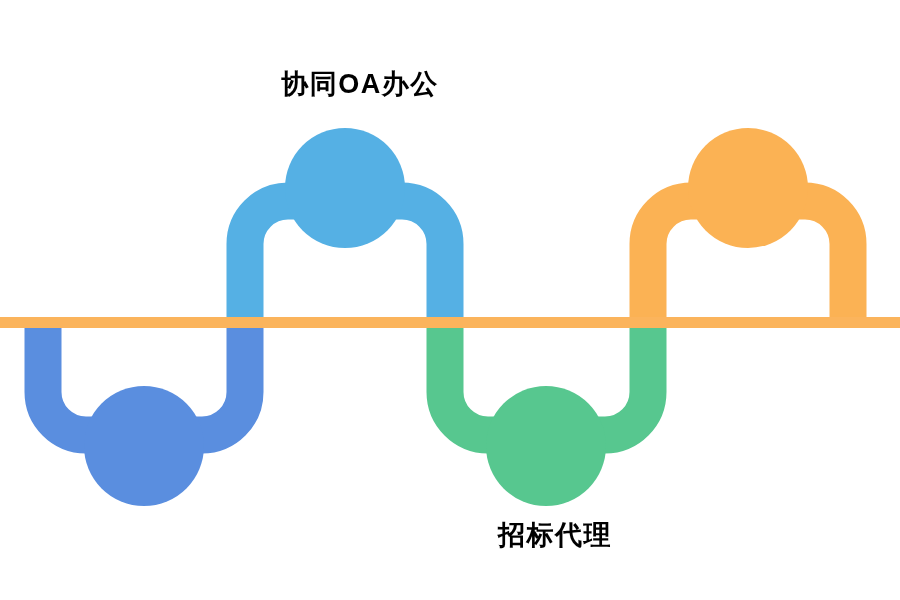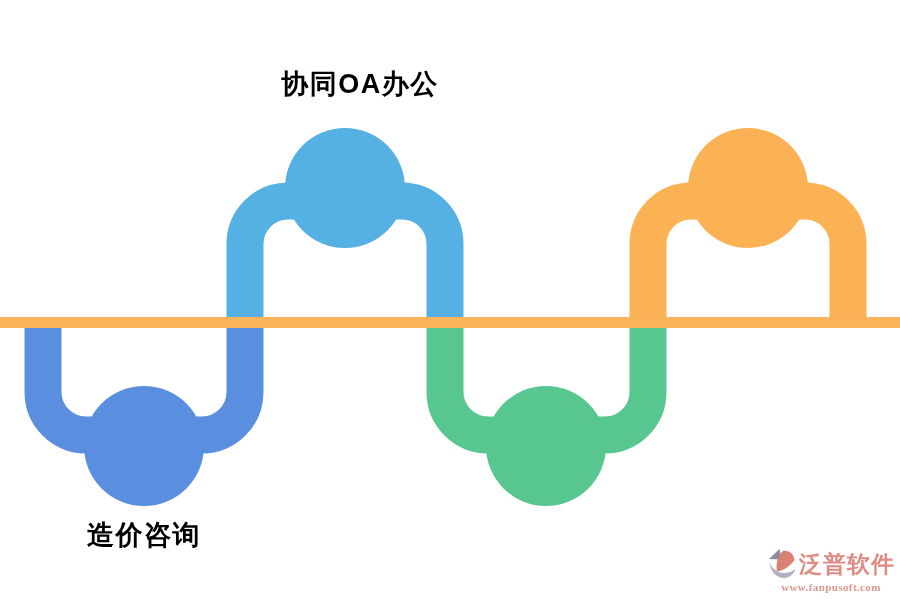--- a/index.html
+++ b/index.html
@@ -45,30 +45,17 @@
 
     <path class="seg" d="M648 322 L648 244 A43 43 0 0 1 691 201 L805 201 A43 43 0 0 1 848 244 L848 322" stroke="#FBB254"></path>
     <circle cx="748" cy="188" r="60" fill="#FBB254"></circle>
 
     <rect x="0" y="317" width="900" height="11" fill="#FBB45C"></rect>
   </svg>
 
   <div class="label" style="left:360px;top:66px;">协同OA办公</div>
 
 
-  <div class="label" style="left:144px;top:517px;">造价咨询</div>
 
+  <div class="label" style="left:555px;top:517px;">招标代理</div>
 
-  <div class="logo">
-    <div class="logo-row">
-      <span style="display:inline-block;width:30px;height:34px;">
-        <svg width="30" height="34" viewBox="0 0 30 34">
-          <path d="M2 12 L12.5 2 L14.5 12.5 Z" fill="#8b8b9e"></path>
-          <path d="M15.5 4 C22 2.5 27 7 27.5 13 C23 19.5 16.5 23.5 10 24.5 C8.5 17.5 10.5 9.5 15.5 4 Z" fill="#d98272"></path>
-          <path d="M2.5 15 C3.2 25 10 31.5 18.5 31 C23.5 30 27 26.5 28.5 22 C22 27 13.5 27.5 7.5 22.5 C5 20.5 3.3 17.8 2.5 15 Z" fill="#b4aebd"></path>
-        </svg>
-      </span>
-      <span class="logo-name">泛普软件</span>
-    </div>
-    <div class="logo-url">www.fanpusoft.com</div>
-  </div>
 
 </div>
 
 </body></html>

